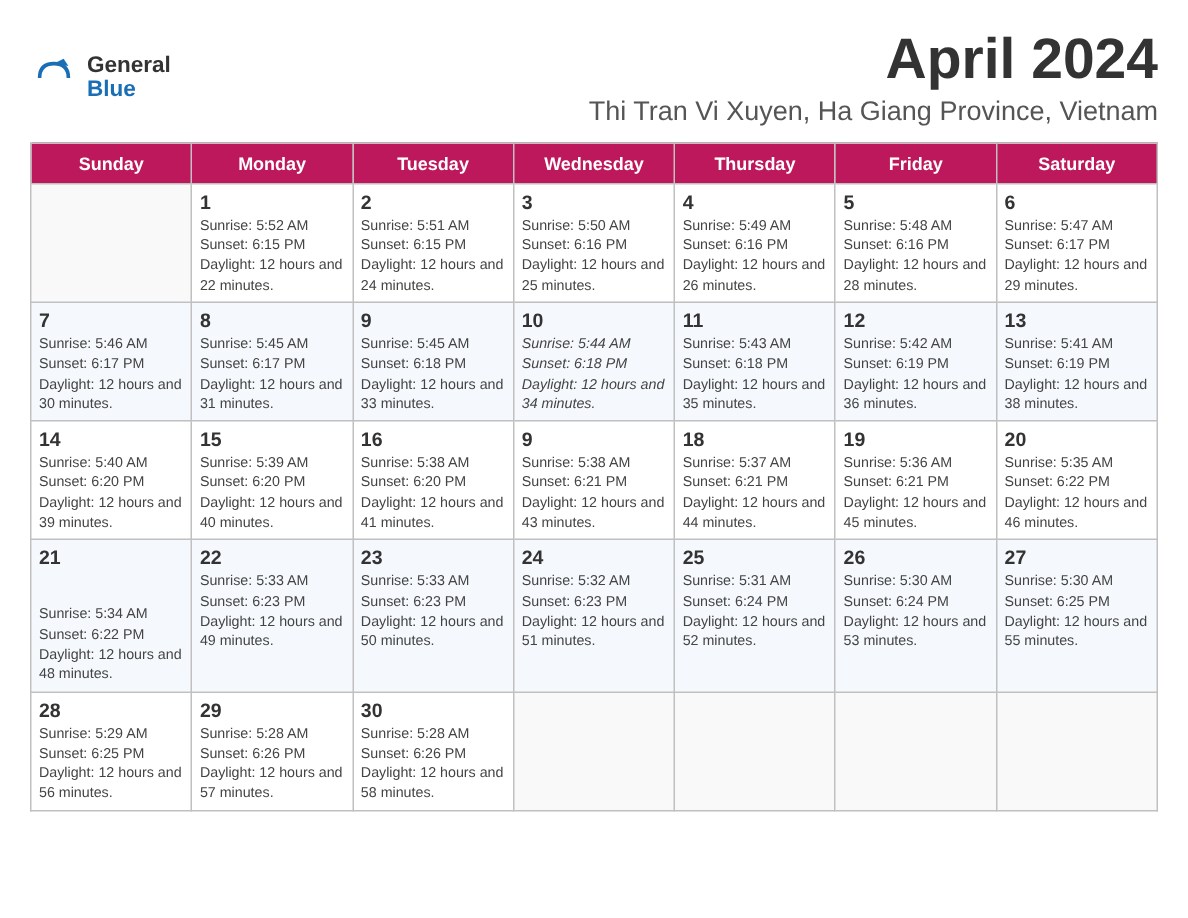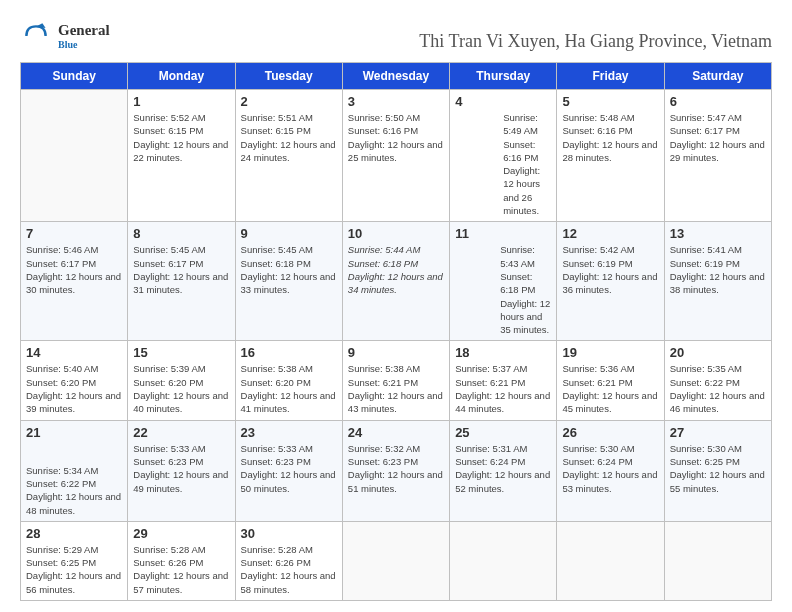--- a/index.html
+++ b/index.html
@@ -6,41 +6,40 @@
     body {
       font-family: Arial, sans-serif;
       background: #fff;
       width: 792px;
       min-height: 612px;
       padding: 20px;
     }
     .header {
       display: flex;
       justify-content: space-between;
-      align-items: flex-end;
+      align-items: center;
       margin-bottom: 4px;
-      font-family: Liberation Serif, serif;
     }
     .logo {
       display: flex;
       align-items: center;
       gap: 6px;
     }
     .logo-text {
       display: flex;
       flex-direction: column;
       line-height: 1.1;
     }
     .logo-general {
       font-size: 15px;
       font-weight: bold;
       color: #333;
     }
     .logo-blue {
-      font-size: 10px;
+      font-size: 15px;
       font-weight: bold;
       color: #1a6eb5;
     }
     .logo-icon {
       width: 32px;
       height: 32px;
     }
     .title-block {
       text-align: right;
     }
@@ -54,21 +53,21 @@
       font-size: 18px;
       color: #555;
       margin-top: 2px;
     }
     .calendar {
       width: 100%;
       border-collapse: collapse;
       margin-top: 10px;
     }
     .calendar th {
-      background: #1d4ed8;
+      background: #be185d;
       color: #fff;
       font-size: 12px;
       font-weight: bold;
       text-align: center;
       padding: 6px 4px;
       border: 1px solid #c0c0c0;
     }
     .calendar td {
       border: 1px solid #c0c0c0;
       vertical-align: top;
@@ -107,20 +106,21 @@
     <svg class="logo-icon" viewBox="0 0 40 40" xmlns="http://www.w3.org/2000/svg">
       <path d="M8 20 Q8 8 20 8 Q32 8 32 20" fill="none" stroke="#1a6eb5" stroke-width="3"></path>
       <path d="M20 8 L28 4 L32 10" fill="#1a6eb5"></path>
     </svg>
     <div class="logo-text">
       <span class="logo-general">General</span>
       <span class="logo-blue">Blue</span>
     </div>
   </div>
   <div class="title-block">
+    <div class="month-title">April 2024</div>
     <div class="location">Thi Tran Vi Xuyen, Ha Giang Province, Vietnam</div>
   </div>
 </div>
 
 <table class="calendar">
   <thead>
     <tr>
     <th>Sunday</th>
         <th>Monday</th>
         <th>Tuesday</th>
@@ -146,21 +146,21 @@
 Daylight: 12 hours and 24 minutes.</div>
         </td>
         <td>
           <span class="day-num">3</span>
           <div class="day-info" style="white-space: pre-line;">Sunrise: 5:50 AM
 Sunset: 6:16 PM
 Daylight: 12 hours and 25 minutes.</div>
         </td>
         <td>
           <span class="day-num">4</span>
-          <div class="day-info" style="white-space: pre-line; margin-left: 48px;">Sunrise: 5:49 AM
+          <div class="day-info" style="white-space: pre-line;">Sunrise: 5:49 AM
 Sunset: 6:16 PM
 Daylight: 12 hours and 26 minutes.</div>
         </td>
         <td>
           <span class="day-num">5</span>
           <div class="day-info" style="white-space: pre-line;">Sunrise: 5:48 AM
 Sunset: 6:16 PM
 Daylight: 12 hours and 28 minutes.</div>
         </td>
         <td>
@@ -190,21 +190,21 @@
 Daylight: 12 hours and 33 minutes.</div>
         </td>
         <td>
           <span class="day-num">10</span>
           <div class="day-info" style="white-space: pre-line; font-style: italic;">Sunrise: 5:44 AM
 Sunset: 6:18 PM
 Daylight: 12 hours and 34 minutes.</div>
         </td>
         <td>
           <span class="day-num">11</span>
-          <div class="day-info" style="white-space: pre-line; margin-left: 45px;">Sunrise: 5:43 AM
+          <div class="day-info" style="white-space: pre-line;">Sunrise: 5:43 AM
 Sunset: 6:18 PM
 Daylight: 12 hours and 35 minutes.</div>
         </td>
         <td>
           <span class="day-num">12</span>
           <div class="day-info" style="white-space: pre-line;">Sunrise: 5:42 AM
 Sunset: 6:19 PM
 Daylight: 12 hours and 36 minutes.</div>
         </td>
         <td>

